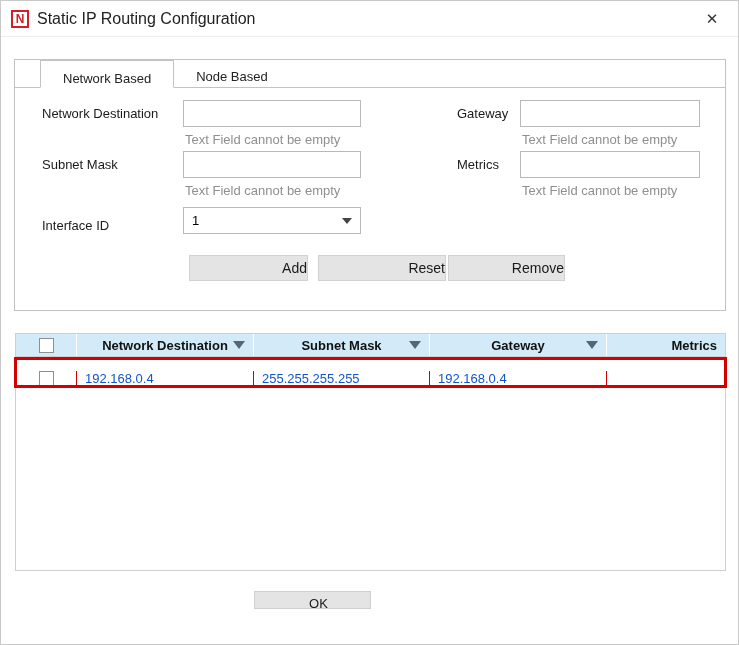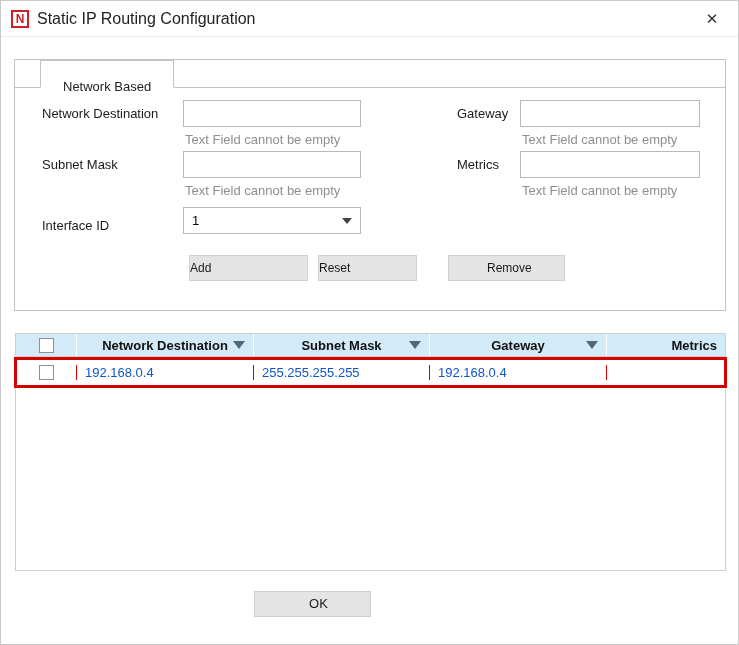--- a/index.html
+++ b/index.html
@@ -29,21 +29,21 @@
   
   .groupbox {
     position:absolute; left:13px; top:58px; width:712px; height:252px;
     border:1px solid #c3c3c3; background:#fff;
   }
   .tabstrip {
     position:absolute; left:0; top:0; width:100%; height:28px;
     border-bottom:1px solid #c3c3c3; display:flex; align-items:flex-end;
   }
   .tab {
-    height:28px; line-height:27px; padding:12px 22px; font-size:13px; color:#222;
+    height:28px; line-height:27px; padding:4px 22px; font-size:13px; color:#222;
     cursor:pointer; position:relative;
   }
   .tab.active {
     margin-left:25px; background:#fff;
     border:1px solid #c3c3c3; border-bottom:1px solid #fff;
     margin-bottom:-1px;
   }
 
   .fld-label { position:absolute; font-size:13px; color:#1a1a1a; }
   .txt-input {
@@ -57,21 +57,21 @@
     font-size:13px; display:flex; align-items:center; padding:0 8px; cursor:pointer;
   }
   .select .caret {
     margin-left:auto; width:0; height:0;
     border-left:5px solid transparent; border-right:5px solid transparent;
     border-top:6px solid #444;
   }
 
   .form-btn {
     position:absolute; height:26px; background:#e4e4e4; border:1px solid #d2d2d2;
-    font-size:12px; color:#1a1a1a; text-align:left; line-height:24px; cursor:pointer;
+    font-size:14px; color:#1a1a1a; text-align:right; line-height:24px; cursor:pointer;
   }
 
   
   .table {
     position:absolute; left:14px; top:332px; width:711px; height:238px;
     border:1px solid #cfcfcf; background:#fff;
   }
   .thead {
     display:flex; height:23px; background:#d3eaf8; border-bottom:1px solid #cfcfcf;
   }
@@ -85,59 +85,60 @@
     border-left:6px solid transparent; border-right:6px solid transparent;
     border-top:8px solid #546678; cursor:pointer;
   }
   .col-cb  { width:61px; }
   .col-nd  { width:177px; }
   .col-sm  { width:176px; }
   .col-gw  { width:177px; }
   .col-mt  { width:120px; flex:1; }
 
   .trow {
-    display:flex; height:27px; align-items:center; background:#fff;
+    display:flex; height:27px; align-items:flex-end; background:#fff;
     outline:3px solid #d40000; outline-offset:-1px; margin-top:2px; position:relative;
   }
   .td {
     display:flex; align-items:center; font-size:13px; color:#1155cc;
     padding-left:8px; border-right:1px solid #d40000;
   }
   .td:first-child { justify-content:center; padding-left:0; }
   .td:last-child { border-right:none; }
 
   .cb {
     width:15px; height:15px; background:#fff; border:1px solid #8f8f8f;
     display:inline-block; cursor:pointer;
   }
   .thead .cb-wrap, .trow .cb-wrap {
     width:100%; display:flex; justify-content:center; align-items:center;
   }
 
   
   .footer-btn {
-    position:absolute; height:26px; width:117px; background:#e4e4e4;
+    position:absolute; height:18px; width:117px; background:#e4e4e4;
     border:1px solid #cfcfcf; font-size:13px; color:#1a1a1a; text-align:center;
     line-height:24px; cursor:pointer;padding-left:12px;
   }
 </style>
 </head>
 <body>
 
 <div class="window">
 
   <div class="titlebar">
     <div class="logo">N</div>
     <div class="win-title">Static IP Routing Configuration</div>
     <div class="close-btn">✕</div>
   </div>
 
   <div class="groupbox">
     <div class="tabstrip">
       <div class="tab active">Network Based</div>
+      <div class="tab">Node Based</div>
     </div>
 
     <div class="fld-label" style="left:27px; top:46px;">Network Destination</div>
     <input class="txt-input" style="left: 168px; top: 40px; width: 178px;" value="">
     <div class="hint" style="left:170px; top:72px;">Text Field cannot be empty</div>
 
     <div class="fld-label" style="left:442px; top:46px;">Gateway</div>
     <input class="txt-input" style="left: 505px; top: 40px; width: 180px;" value="">
     <div class="hint" style="left:507px; top:72px;">Text Field cannot be empty</div>
 
@@ -149,21 +150,21 @@
     <input class="txt-input" style="left: 505px; top: 91px; width: 180px;" value="">
     <div class="hint" style="left:507px; top:123px;">Text Field cannot be empty</div>
 
     <div class="fld-label" style="left:27px; top:158px;">Interface ID</div>
     <div class="select" style="left:168px; top:147px; width:178px;">
       <span>1</span>
       <span class="caret"></span>
     </div>
 
     <div class="form-btn" style="left:174px; top:195px; width:119px;">Add</div>
-    <div class="form-btn" style="left:303px; top:195px; width:99px;">Reset</div>
+    <div class="form-btn" style="left:303px; top:195px; width:128px;">Reset</div>
     <div class="form-btn" style="left:433px; top:195px; width:117px;padding-left:38px;">Remove</div>
   </div>
 
   <div class="table">
     <div class="thead">
       <div class="th col-cb">
         <span class="cb-wrap">
             <span class="cb"></span>
           </span>
       </div>

